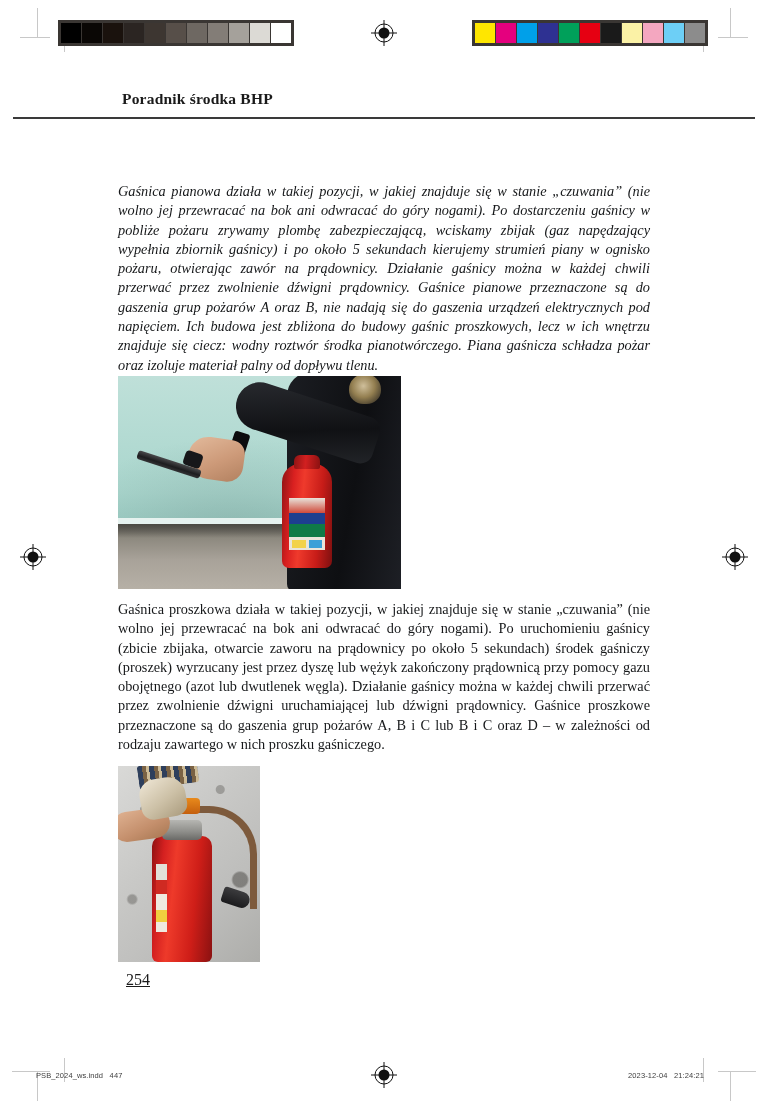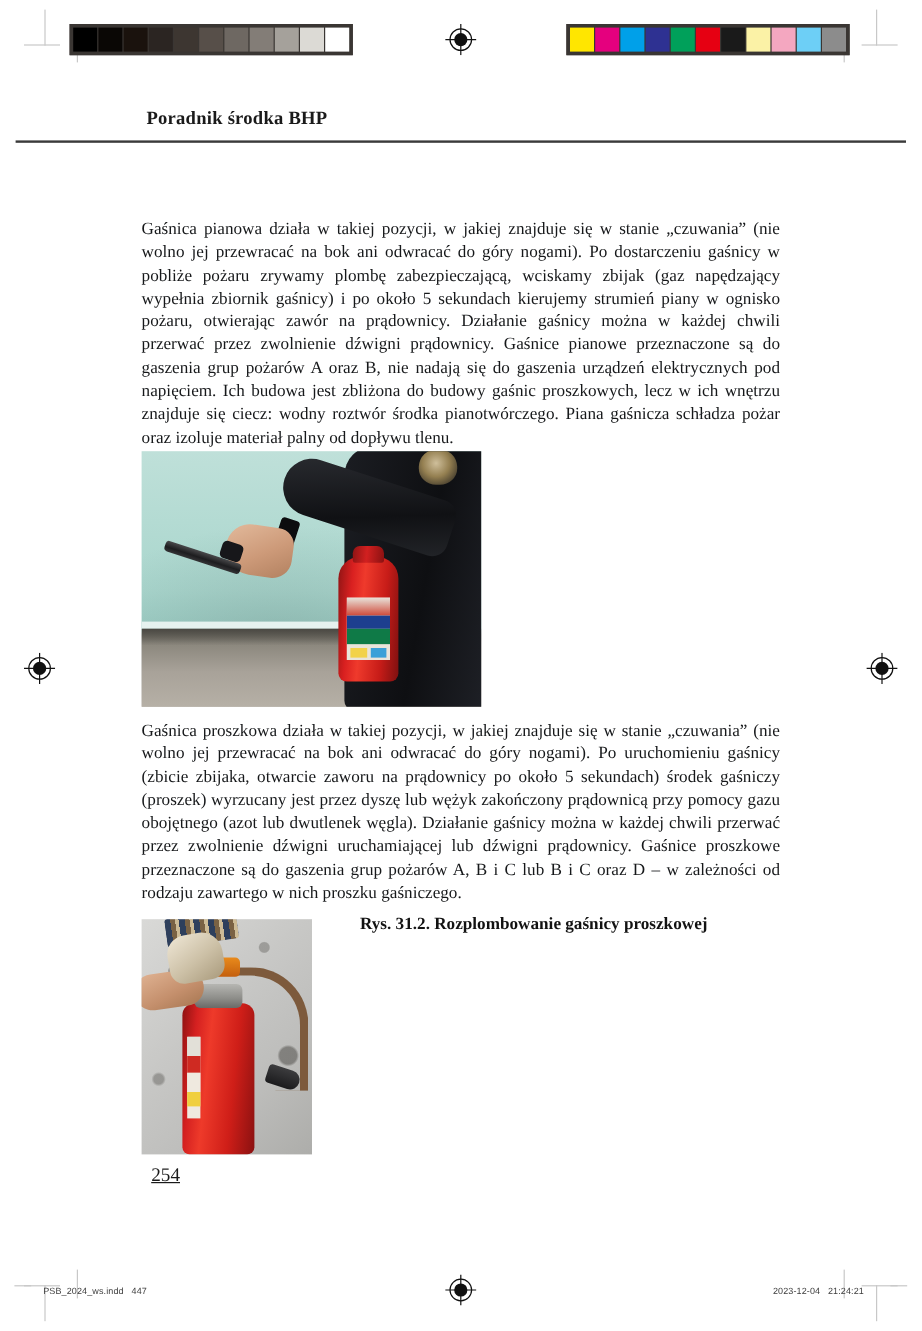--- a/index.html
+++ b/index.html
@@ -93,21 +93,21 @@
   p.body-text {
     margin: 0;
     font-family: "Liberation Serif", serif;
     font-size: 14.3px;
     line-height: 19.3px;
     text-align: justify;
     text-justify: inter-word;
     hyphens: manual;
     color: #16181a;
   }
-  #para-foam  { top: 182px; position: absolute; left: 0; width: 532px; }
+  #para-foam  { top: 182px; position: absolute; left: 0; width: 532px; font-style: italic; }
   #para-powder{ top: 600px; position: absolute; left: 0; width: 532px; }
 
   .fig-caption {
     position: absolute;
     font-family: "Liberation Serif", serif;
     font-weight: bold;
     font-size: 14.3px;
     color: #121212;
   }
   #caption-1 { left: 410px; top: 383px; }
@@ -127,21 +127,21 @@
   .slug {
     position: absolute;
     top: 1071px;
     font-family: "Liberation Sans", sans-serif;
     font-size: 7.5px;
     color: #3d3d3d;
     letter-spacing: 0.1px;
     white-space: pre;
   }
   #slug-left { left: 36px; }
-  #slug-right { right: 48px; }
+  #slug-right { right: 64px; }
 
   
   .figure {
     position: absolute;
     overflow: hidden;
   }
   #figure-foam {
     left: 118px;
     top: 376px;
     width: 283px;
@@ -441,20 +441,19 @@
         <div class="s3"></div>
         <div class="s4"></div>
       </div>
     </div>
     <div id="valve-head"></div>
     <div id="pin-handle"></div>
     <div id="hand-bare"></div>
     <div id="sleeve-plaid"></div>
     <div id="glove"></div>
   </div>
-  <div class="fig-caption" id="caption-2">Rys. 31.2. Rozplombowanie gaśnicy proszkowej</div>
 
   <div class="page-number">254</div>
 
   <div class="slug" id="slug-left">PSB_2024_ws.indd   447</div>
   <div class="slug" id="slug-right">2023-12-04   21:24:21</div>
 
 </div>
 
 </body></html>

